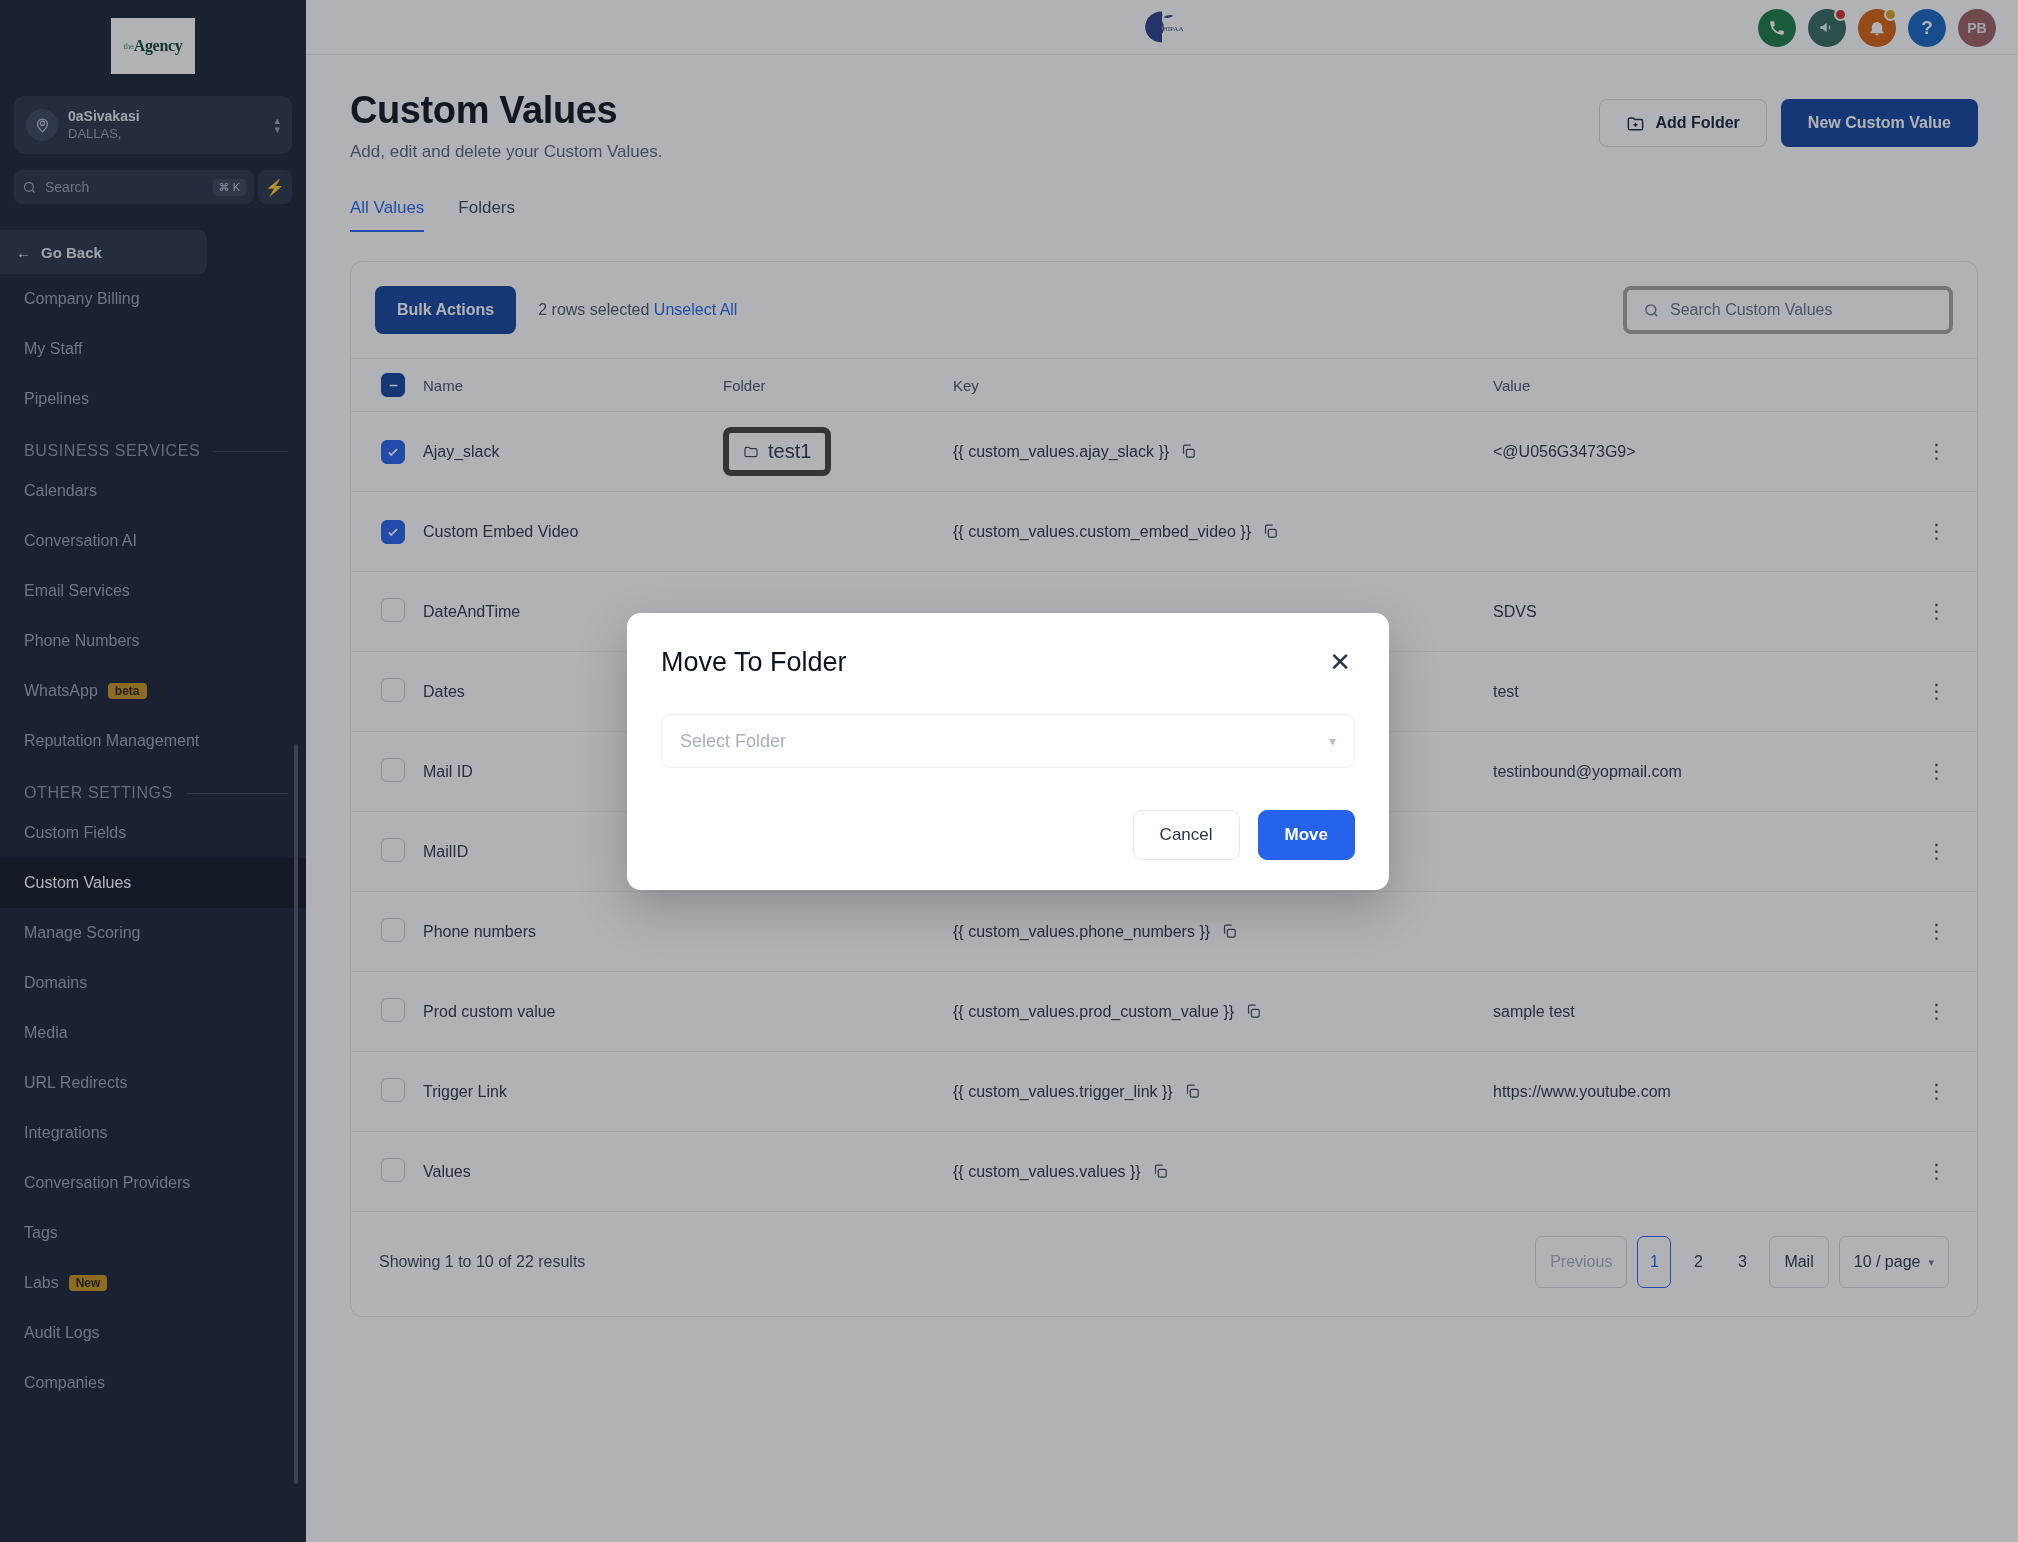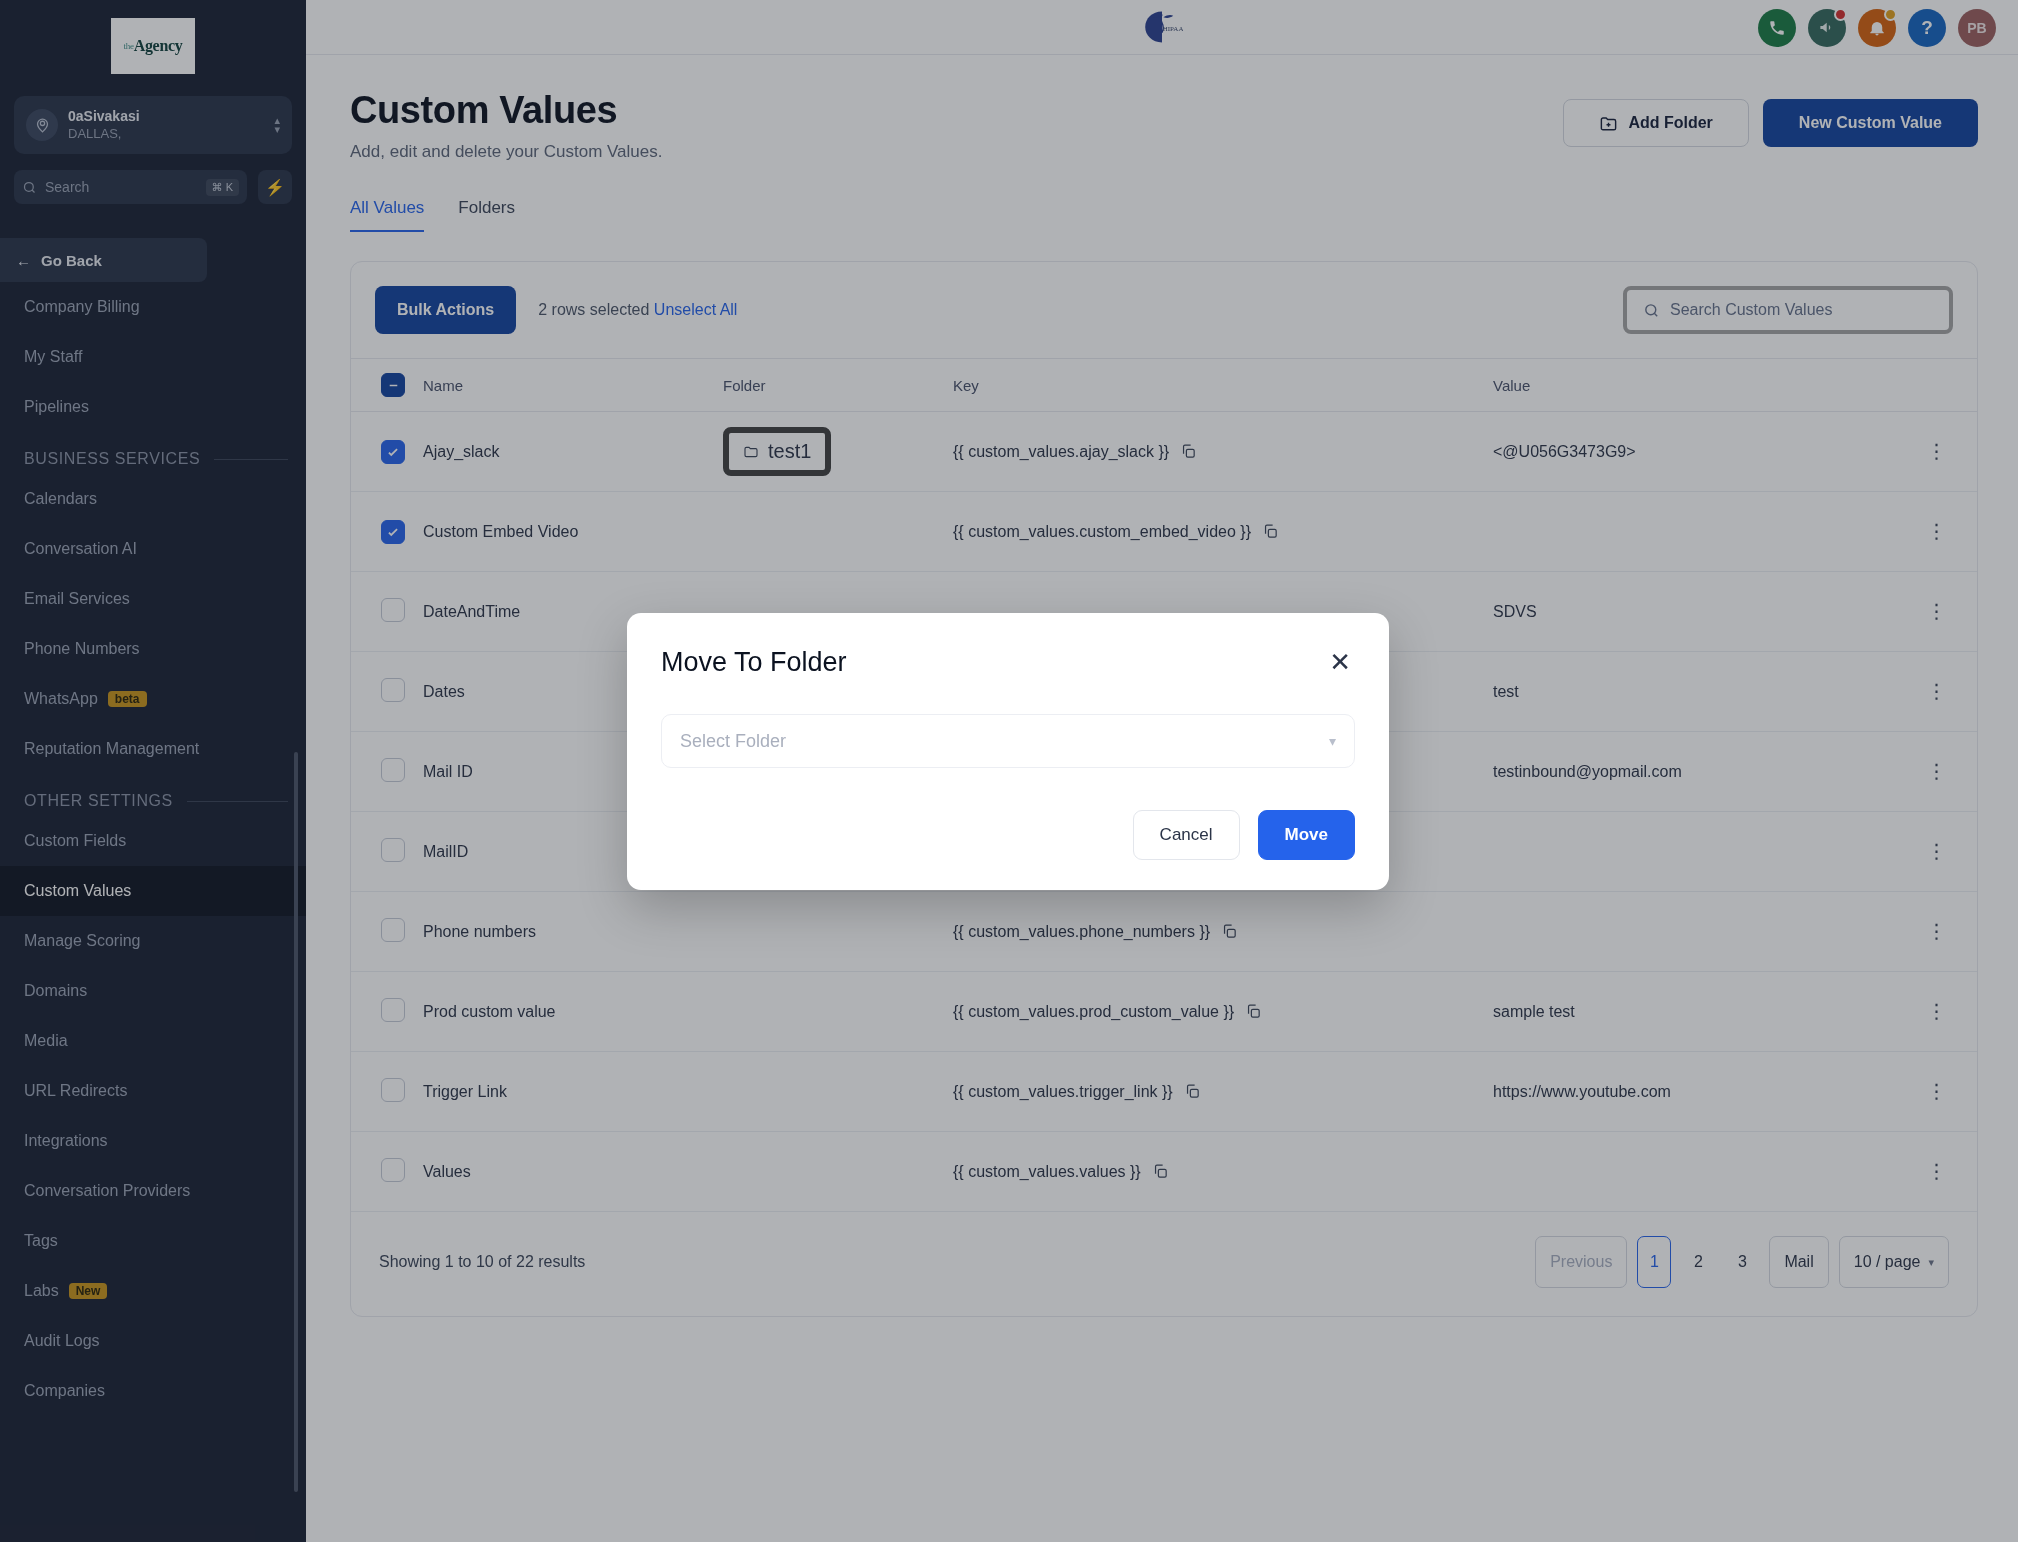--- a/index.html
+++ b/index.html
@@ -36,21 +36,21 @@
   }
   .acct .pin {
     width:32px;height:32px;border-radius:50%;background:#3a465e;
     display:flex;align-items:center;justify-content:center;flex:0 0 32px;
   }
   .acct .meta { flex:1; min-width:0; }
   .acct .name { color:#e7eaf0; font-size:14px; font-weight:bold; line-height:1.25; }
   .acct .sub  { color:#98a1b3; font-size:13px; line-height:1.25; }
   .acct .caret { color:#98a1b3; font-size:11px; line-height:0.8; text-align:center;}
 
-  .sb-search-row { margin: 16px 14px 8px; display:flex; gap:11px;justify-content:space-between; }
+  .sb-search-row { margin: 16px 14px 0; display:flex; gap:4px;justify-content:space-between; }
   .sb-search {
     flex:1; height:34px; background:#283349; border-radius:8px;
     display:flex; align-items:center; padding: 0 8px; gap:8px;
   }
   .sb-search .ph { color:#98a1b3; font-size:14px; flex:1; }
   .sb-search .kbd {
     background:#3b4559; color:#c3cad6; font-size:11px; border-radius:4px;
     padding: 2px 6px; font-family:"Liberation Sans",sans-serif;
   }
   .sb-bolt {
@@ -112,21 +112,21 @@
   }
 
   .content { flex:1; overflow:hidden; padding: 34px 40px 0 44px; background:#fff; }
 
   .page-head { display:flex; align-items:flex-start; justify-content:space-between; }
   .page-title { font-size:38px; font-weight:bold; color:#0b1220; letter-spacing:-0.4px; }
   .page-sub { font-size:17px; color:#5b6579; margin-top:10px; }
   .head-btns { display:flex; gap:14px; padding-top:10px; }
   .btn {
     height:48px; border-radius:8px; display:flex; align-items:center; gap:10px;
-    padding: 0 35px; font-size:16px; cursor:pointer; border:1px solid transparent;
+    padding: 0 26px; font-size:16px; cursor:pointer; border:1px solid transparent;
     white-space:nowrap;
   }
   .btn-outline { background:#fff; border:1px solid #d4d8e0; color:#16203a; font-weight:bold; }
   .btn-primary { background:#12429e; color:#ffffff; font-weight:bold; }
 
   .tabs { display:flex; gap:34px; margin-top: 36px; }
   .tab { font-size:17px; color:#3a4458; padding-bottom:12px; cursor:pointer; }
   .tab.active { color:#2563eb; border-bottom:2px solid #2563eb; font-weight:normal;}
 
   .card {

